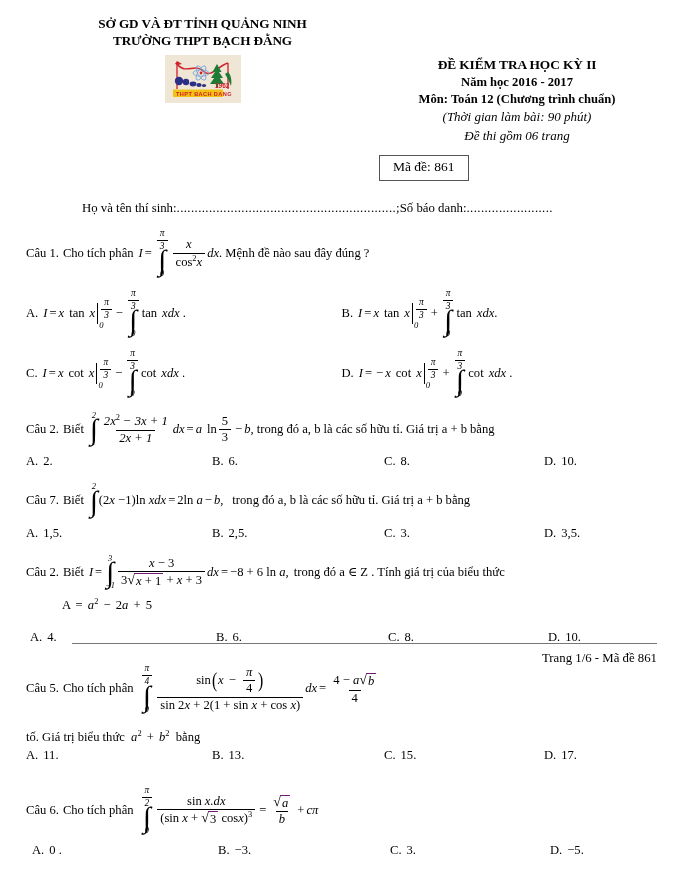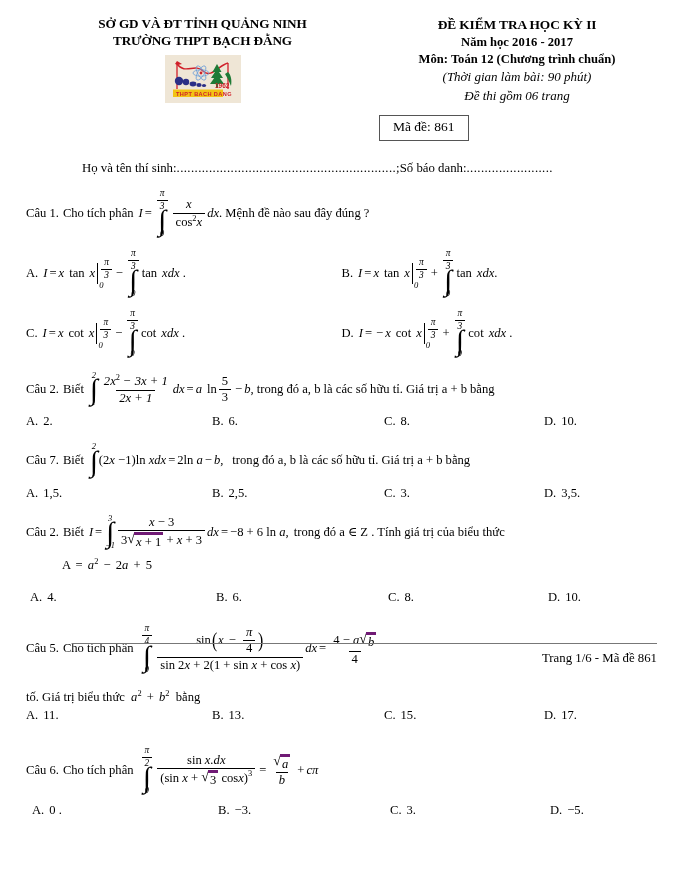--- a/index.html
+++ b/index.html
@@ -36,20 +36,21 @@
   .header-left {
     width: 345px;
     text-align: center;
     box-sizing: border-box;
   }
   .header-right {
     flex: 1;
     text-align: center;
     box-sizing: border-box;
     padding-left: 4px;
+    margin-top: 40px;
   }
   .school-line {
     font-weight: bold;
     font-size: 13.2px;
     line-height: 1.28;
     letter-spacing: -0.1px;
   }
   .logo-wrap {
     margin-top: 5px;
     display: flex;
@@ -166,21 +167,21 @@
   .intg .limtop { margin-bottom: -1px; }
   .intg .limbot { margin-top: -1px; }
 
   .sqrt {
     display: inline-flex;
     align-items: stretch;
     vertical-align: middle;
   }
   .sqrt .radical { font-size: 14px; line-height: 1; }
   .sqrt .rad-body {
-    border-top: 3px solid #701a75;
+    border-top: 1px solid #701a75;
     padding: 0 2px;
     margin-left: -1px;
     line-height: 1.15;
   }
   sup.pown { font-size: 8.4px; vertical-align: super; font-style: normal; }
 
   .evalbar {
     display: inline-flex;
     align-items: center;
     vertical-align: middle;

